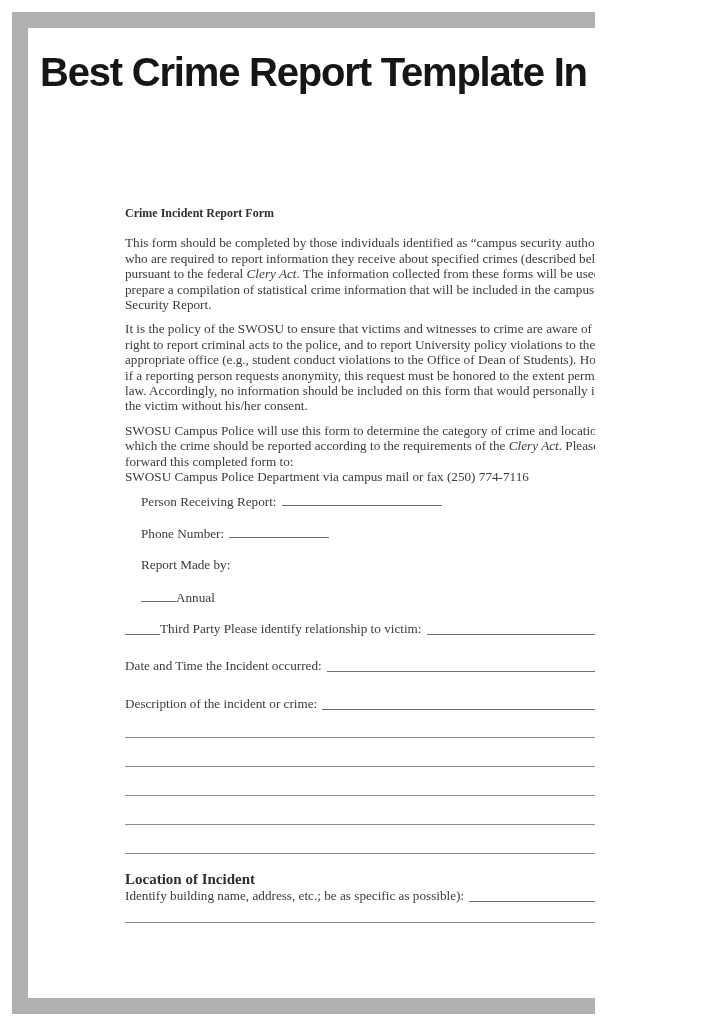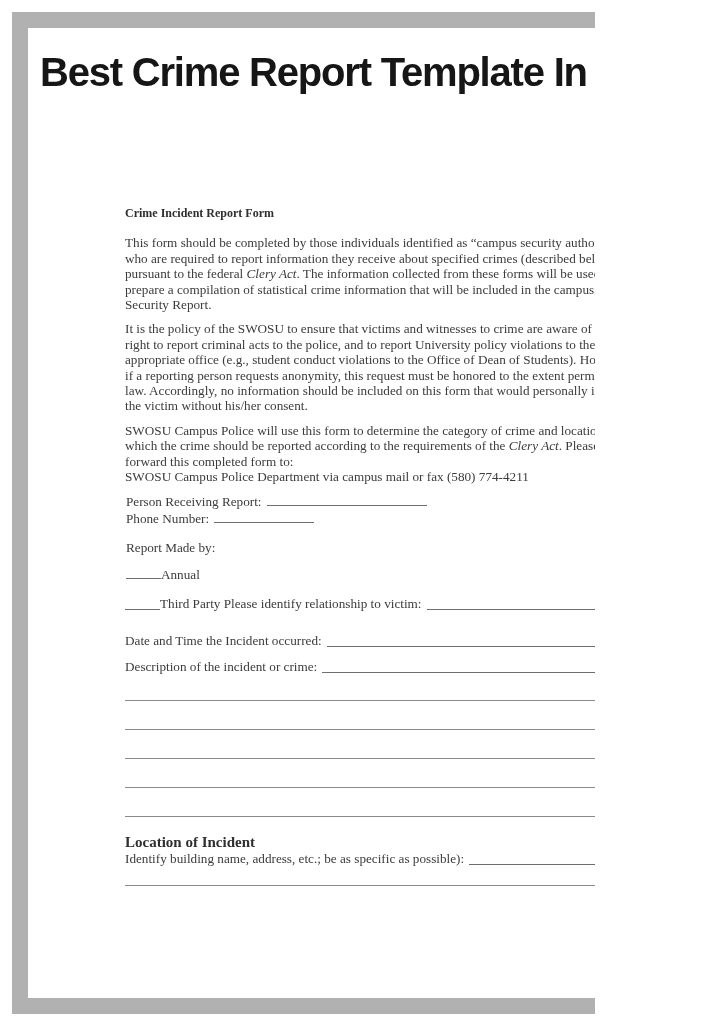--- a/index.html
+++ b/index.html
@@ -25,35 +25,35 @@
     position:absolute;left:97px;top:178px;width:515px;
     font-size:13.2px;line-height:15.4px;color:#3b3b3b;
   }
   .doc-heading{
     font-weight:bold;color:#2f2f2f;margin:0 0 14px 0;
     font-size:12px;
   }
   .para{margin:0 0 9px 0;}
   .para em{font-style:italic;}
   .tight{margin:0;}
-  .row{margin:1px;}
+  .row{margin:16px;}
   .flexrow{display:flex;align-items:center;margin:0;}
   .blank{
     display:inline-block;border-bottom:1.3px solid #6f6f6f;height:12px;
     vertical-align:baseline;
   }
   .w160{width:160px;margin-left:5px;}
   .w100{width:100px;margin-left:5px;}
   .w35{width:35px;}
   .fill{flex:1 1 auto;border-bottom:1.3px solid #6f6f6f;height:12px;margin-left:5px;}
   .mt8{margin-top:8px;}
   .mt14{margin-top:14px;}
   .mt10{margin-top:10px;}
   .mt13{margin-top:21px;}
-  .mt11{margin-top:11px;}
+  .mt11{margin-top:23px;}
   .blank-row{
     height:28px;border-bottom:1.5px solid #8a8a8a;width:100%;
   }
   .blank-row.first{height:26px;}
   .blank-row.short{height:19px;}
   .loc-heading{font-weight:bold;color:#2f2f2f;margin:18px 0 0 0;font-size:15px;}
 </style>
 </head>
 <body>
 
@@ -66,21 +66,21 @@
       <div class="doc">
 
         <div class="doc-heading">Crime Incident Report Form</div>
 
         <p class="para"><span>This form should be completed by those individuals identified as “campus security authorities” who are required to report information they receive about specified crimes (described below) pursuant to the federal </span><em>Clery Act</em><span>. The information collected from these forms will be used to prepare a compilation of statistical crime information that will be included in the campus’ Annual Security Report.</span></p>
 
         <p class="para">It is the policy of the SWOSU to ensure that victims and witnesses to crime are aware of their right to report criminal acts to the police, and to report University policy violations to the appropriate office (e.g., student conduct violations to the Office of Dean of Students). However, if a reporting person requests anonymity, this request must be honored to the extent permitted by law. Accordingly, no information should be included on this form that would personally identify the victim without his/her consent.</p>
 
         <p class="para tight"><span>SWOSU Campus Police will use this form to determine the category of crime and location under which the crime should be reported according to the requirements of the </span><em>Clery Act</em><span>. Please forward this completed form to:</span></p>
 
-        <p class="para tight">SWOSU Campus Police Department via campus mail or fax (580) 774-4211</p>
+        <p class="para tight">SWOSU Campus Police Department via campus mail or fax (250) 774-7116</p>
 
         <div class="row mt8"><span>Person Receiving Report:</span><span class="blank w160"></span></div>
 
         <div class="row"><span>Phone Number:</span><span class="blank w100"></span></div>
 
         <div class="row mt14"><span>Report Made by:</span></div>
 
         <div class="row mt10"><span class="blank w35"></span><span>Annual</span></div>
 
         <div class="flexrow mt14">

